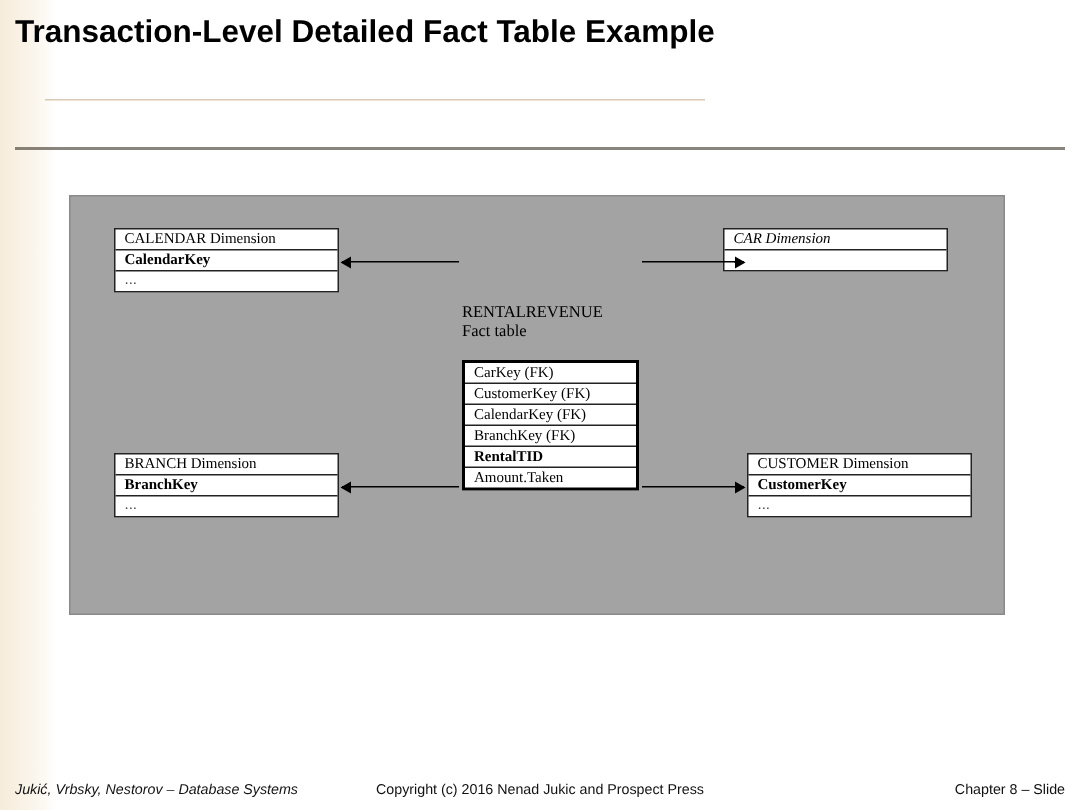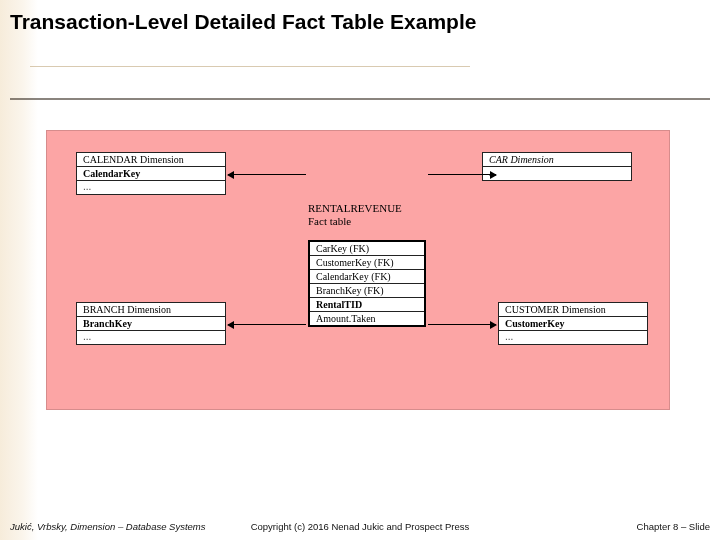--- a/index.html
+++ b/index.html
@@ -41,21 +41,21 @@
   .rule-bot {
     position: absolute;
     left: 0; right: 0; top: 48px;
     height: 0;
     border-top: 2px solid rgba(60,50,40,0.6);
   }
   .diagram-wrap {
     position: absolute;
     left: 46px; top: 130px;
     width: 624px; height: 280px;
-    background: #fca5a5;
+    background: #a3a3a3;
     box-shadow: inset 0 0 0 1px rgba(0,0,0,0.15);
   }
   .dim-box {
     position: absolute;
     background: #fff;
     border: 1px solid #222;
   }
   .dim-title {
     padding: 1px 6px;
     font-size: 10px;
@@ -171,16 +171,16 @@
   </div>
 
   <div class="arrow to-left" style="left:182px; width:78px; top:44px;"></div>
   <div class="arrow to-right" style="left:382px; width:68px; top:44px;"></div>
   <div class="arrow to-left" style="left:182px; width:78px; top:194px;"></div>
   <div class="arrow to-right" style="left:382px; width:68px; top:194px;"></div>
 
 </div>
 
 <div class="footer">
-  <div class="foot-left">Jukić, Vrbsky, Dimension – Database Systems</div>
+  <div class="foot-left">Jukić, Vrbsky, Nestorov – Database Systems</div>
   <div class="foot-center">Copyright (c) 2016 Nenad Jukic and Prospect Press</div>
   <div class="foot-right">Chapter 8 – Slide</div>
 </div>
 
 </body></html>

